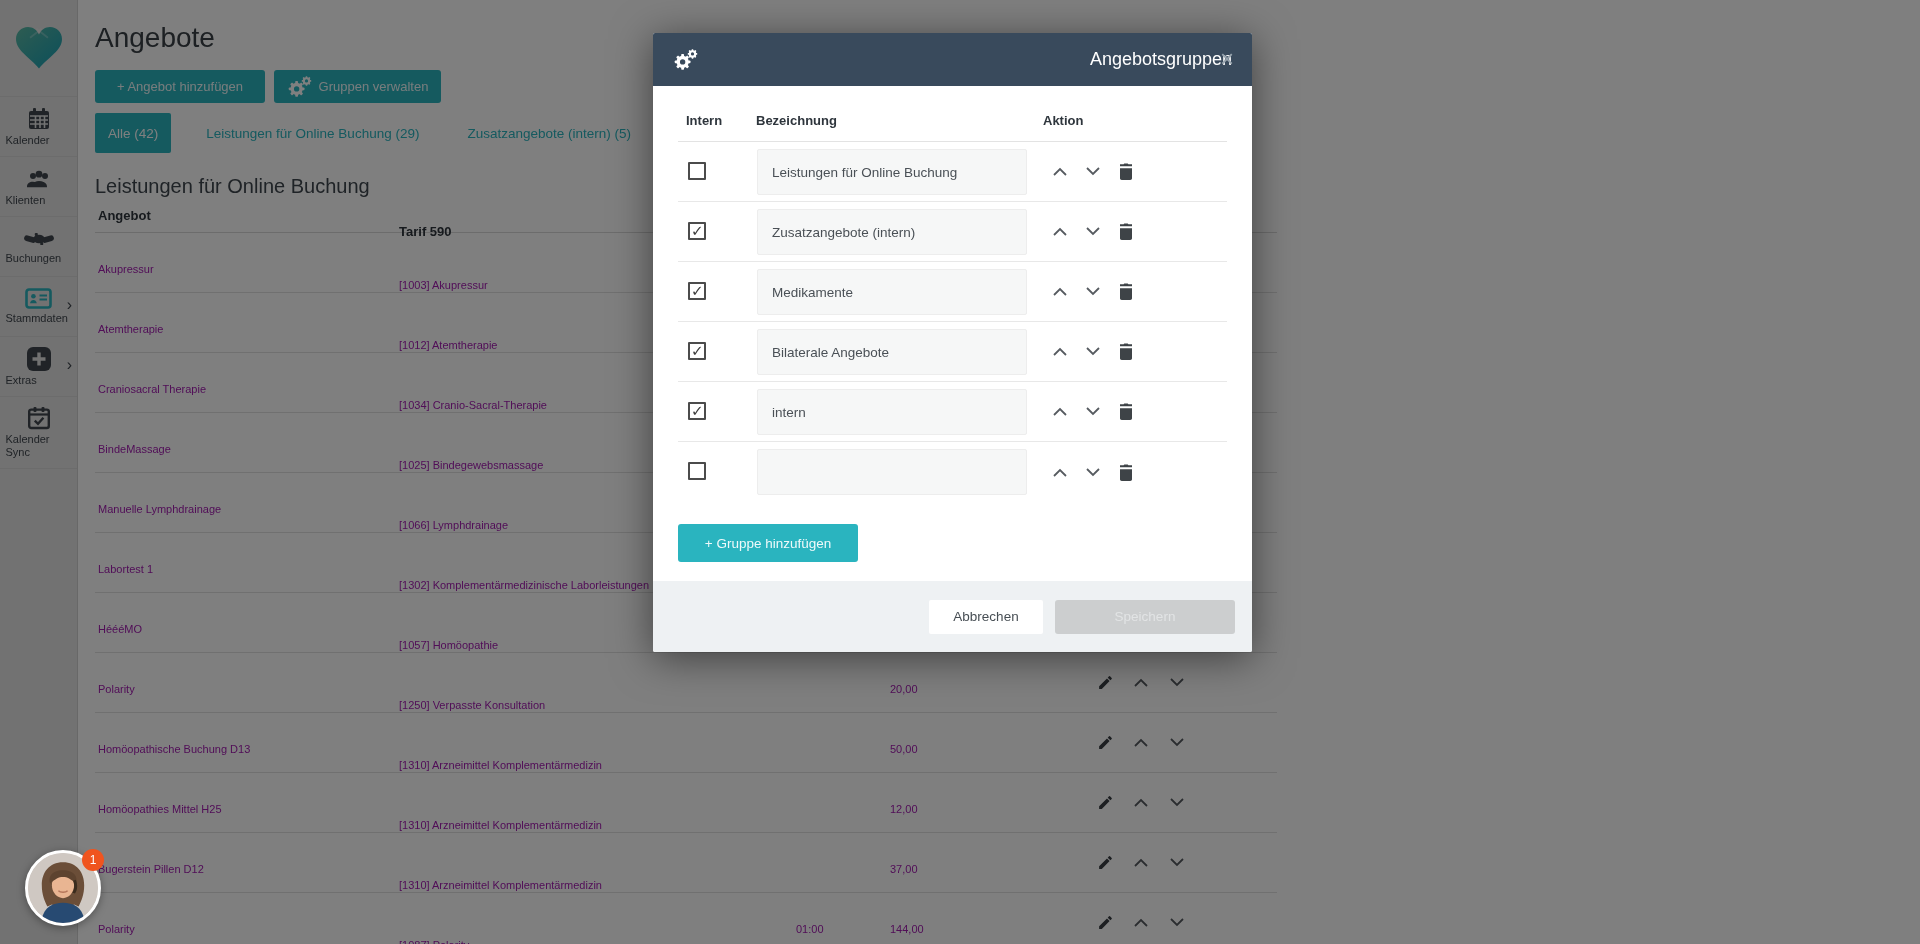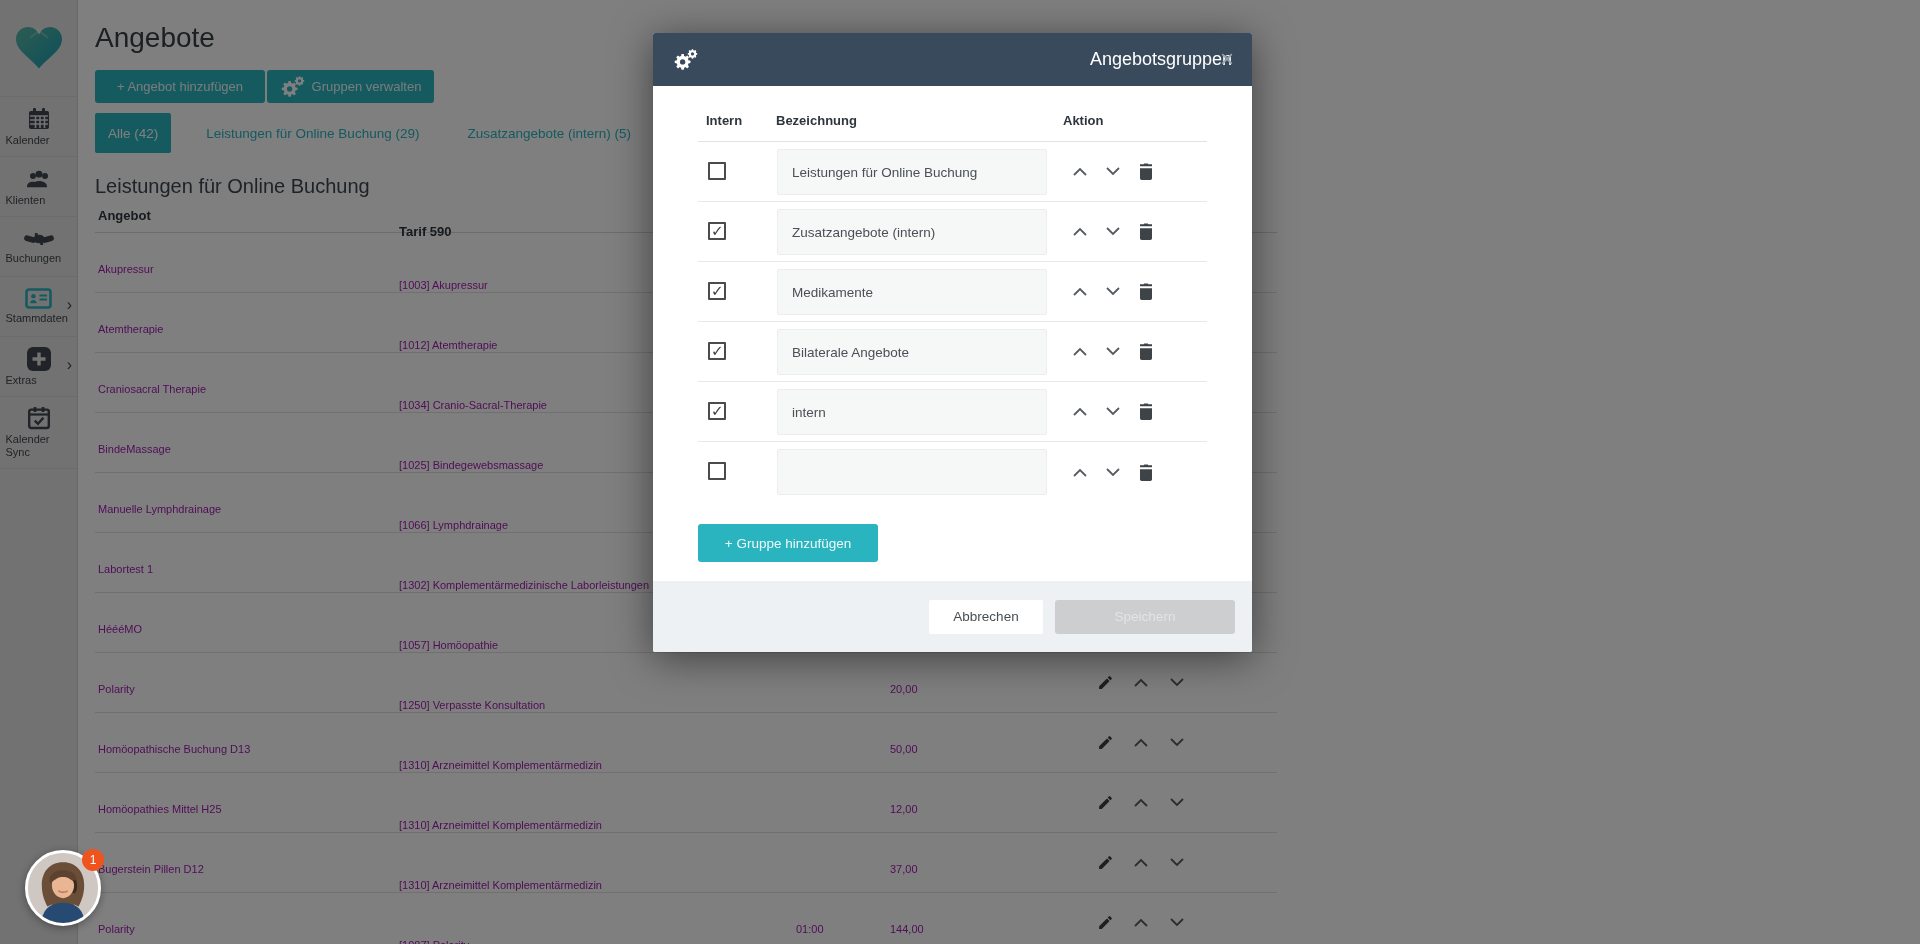--- a/index.html
+++ b/index.html
@@ -21,21 +21,21 @@
   .sidebar{ position:absolute; left:0; top:0; bottom:0; width:78px; background:#e4e4e4; border-right:1px solid #d0d0d0; }
   .logo-block{ height:97px; border-bottom:1px solid #d8d8d8; display:flex; align-items:center; justify-content:center; }
   .nav-item{ position:relative; height:60px; border-bottom:1px solid #d8d8d8; display:flex; flex-direction:column; align-items:center; justify-content:center; gap:3px; cursor:pointer; }
   .nav-item.tall{ height:72px; }
   .nav-label{ font-size:11px; color:#40474e; text-align:left; line-height:1.15; width:66px; }
   .nav-chevron{ position:absolute; right:5px; top:20px; font-size:16px; color:#40474e; line-height:1; }
   .nav-icon{ display:block; }
 
   
   .page-title{ position:absolute; left:95px; top:22px; font-size:28px; font-weight:400; color:#3a4147; }
-  .btn-row{ position:absolute; left:95px; top:70px; display:flex; gap:2px; }
+  .btn-row{ position:absolute; left:95px; top:70px; display:flex; gap:9px; }
   .btn-teal{ background:var(--teal); color:rgba(255,255,255,.92); border:none; border-radius:3px; height:33px; font-size:13px; font-family:inherit; display:flex; align-items:center; justify-content:center; gap:7px; cursor:pointer; }
   .btn-add-offer{ width:170px; }
   .btn-manage{ width:167px; }
 
   .tabs{ position:absolute; left:95px; top:113px; display:flex; align-items:center; }
   .tab{ font-size:13.5px; color:var(--teal); padding:0 13px; height:40px; display:flex; align-items:center; cursor:pointer; white-space:nowrap; margin-right:22px; }
   .tab.active{ background:var(--teal); color:#fff; border-radius:2px; }
 
   .section-title{ position:absolute; left:95px; top:175px; font-size:20px; font-weight:400; color:#3f474e; }
 
@@ -50,21 +50,21 @@
   .icon-btn{ display:inline-flex; align-items:center; justify-content:center; width:20px; height:20px; cursor:pointer; }
 
   
   .overlay{ position:absolute; inset:0; background:rgba(0,0,0,0.5); z-index:50; }
 
   
   .modal{ position:absolute; left:653px; top:33px; width:599px; height:619px; background:#fff; z-index:60; border-radius:2px; box-shadow:0 6px 40px rgba(0,0,0,.5); }
   .modal-header{ height:53px; background:var(--modal-header); display:flex; align-items:center; padding:0 20px; border-radius:2px 2px 0 0;justify-content:space-between; }
   .modal-title{ color:#fff; font-size:18px; font-weight:300; margin-left:10px; }
   .modal-close{ position:absolute; right:14px; top:10px; font-size:24px; color:#97a3ad; cursor:pointer; line-height:1; padding:4px; font-weight:300; }
-  .modal-body{ position:relative; padding:0 45px; }
+  .modal-body{ position:relative; padding:0 25px; }
   .gcols{ position:relative; height:56px; border-bottom:1px solid #e3e3e3; }
   .gcols span{ position:absolute; bottom:13px; font-size:13px; font-weight:bold; color:#2e353c; }
   .gc-intern{ left:8px; } .gc-name{ left:78px; } .gc-aktion{ left:365px; }
   .mrow{ position:relative; height:60px; border-bottom:1px solid #e8e8e8; }
   .mrow:last-child{ border-bottom:none; }
   .checkbox{ position:absolute; left:10px; top:20px; width:18px; height:18px; border:2px solid #4b4b4b; border-radius:1px; background:#fff; cursor:pointer; }
   .checkbox.checked::after{ content:"\2713"; position:absolute; left:1px; top:-2px; font-size:15px; font-weight:bold; color:#3c3c3c; }
   .ginput{ position:absolute; left:79px; top:7px; width:270px; height:46px; background:#f6f7f7; border:1px solid #ededed; border-radius:2px; padding:0 14px; font-size:13.5px; color:#4a5056; font-family:inherit; outline:none; }
   .m-actions{ position:absolute; left:372px; top:0; height:100%; display:flex; align-items:center; gap:13px; }
   .btn-add-group{ margin:22px 0 20px 0; width:180px; height:38px; font-size:13.5px; }

